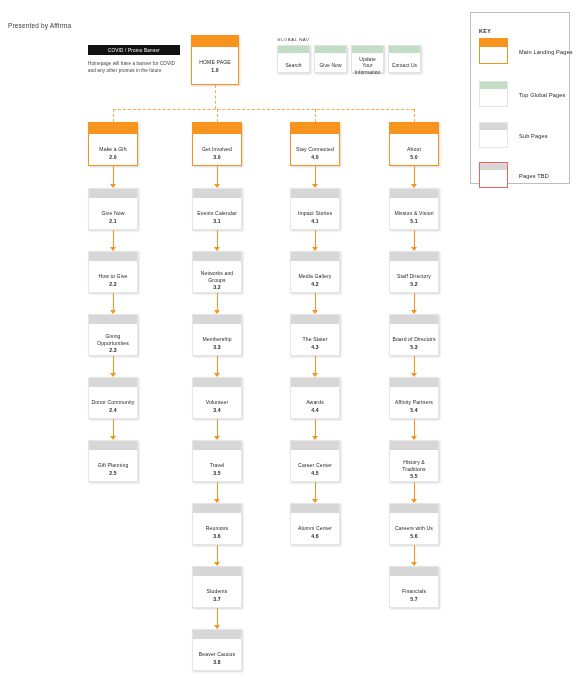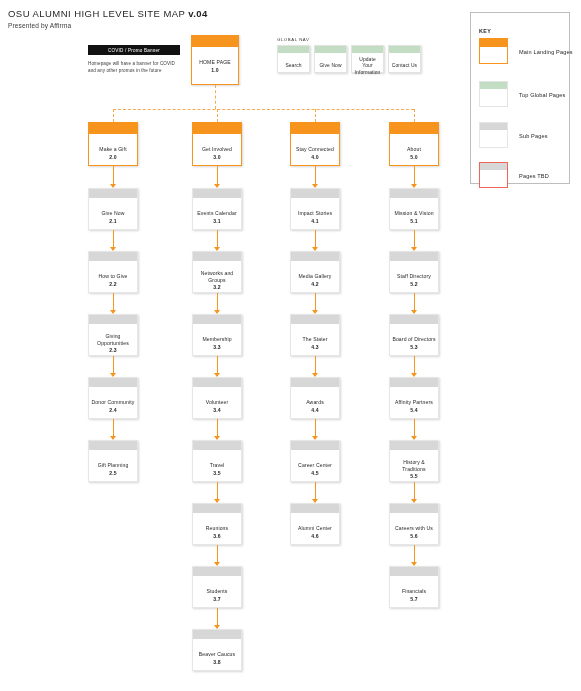--- a/index.html
+++ b/index.html
@@ -106,21 +106,20 @@
   .key-swatch.grey .kbar{background:#d7d7d7;height:7px;}
   .key-swatch.tbd{border:1px solid #f0655a;}
   .key-swatch.tbd .kbar{background:#d7d7d7;height:7px;}
   .key-text{position:absolute;left:40px;top:11px;font-size:5.6px;letter-spacing:.15px;color:#231f20;white-space:nowrap;}
 </style>
 </head>
 <body>
 
 <div id="stage">
 
-  <div class="doc-title"><span>OSU ALUMNI  HIGH LEVEL SITE MAP </span><span class="ver">v.04</span></div>
   <div class="doc-sub">Presented by Affirma</div>
 
   <div class="covid-banner" style="left:88px;top:45px;width:92px;height:10px;">
     <span>COVID / Promo Banner</span>
   </div>
   <div class="covid-note" style="left:88px;top:61px;width:92px;">Homepage will have a banner for COVID and any other promos in the future</div>
 
   <div class="gn-label" style="left:277px;top:37px;">GLOBAL NAV</div>
 
   <div class="key-box"></div>

